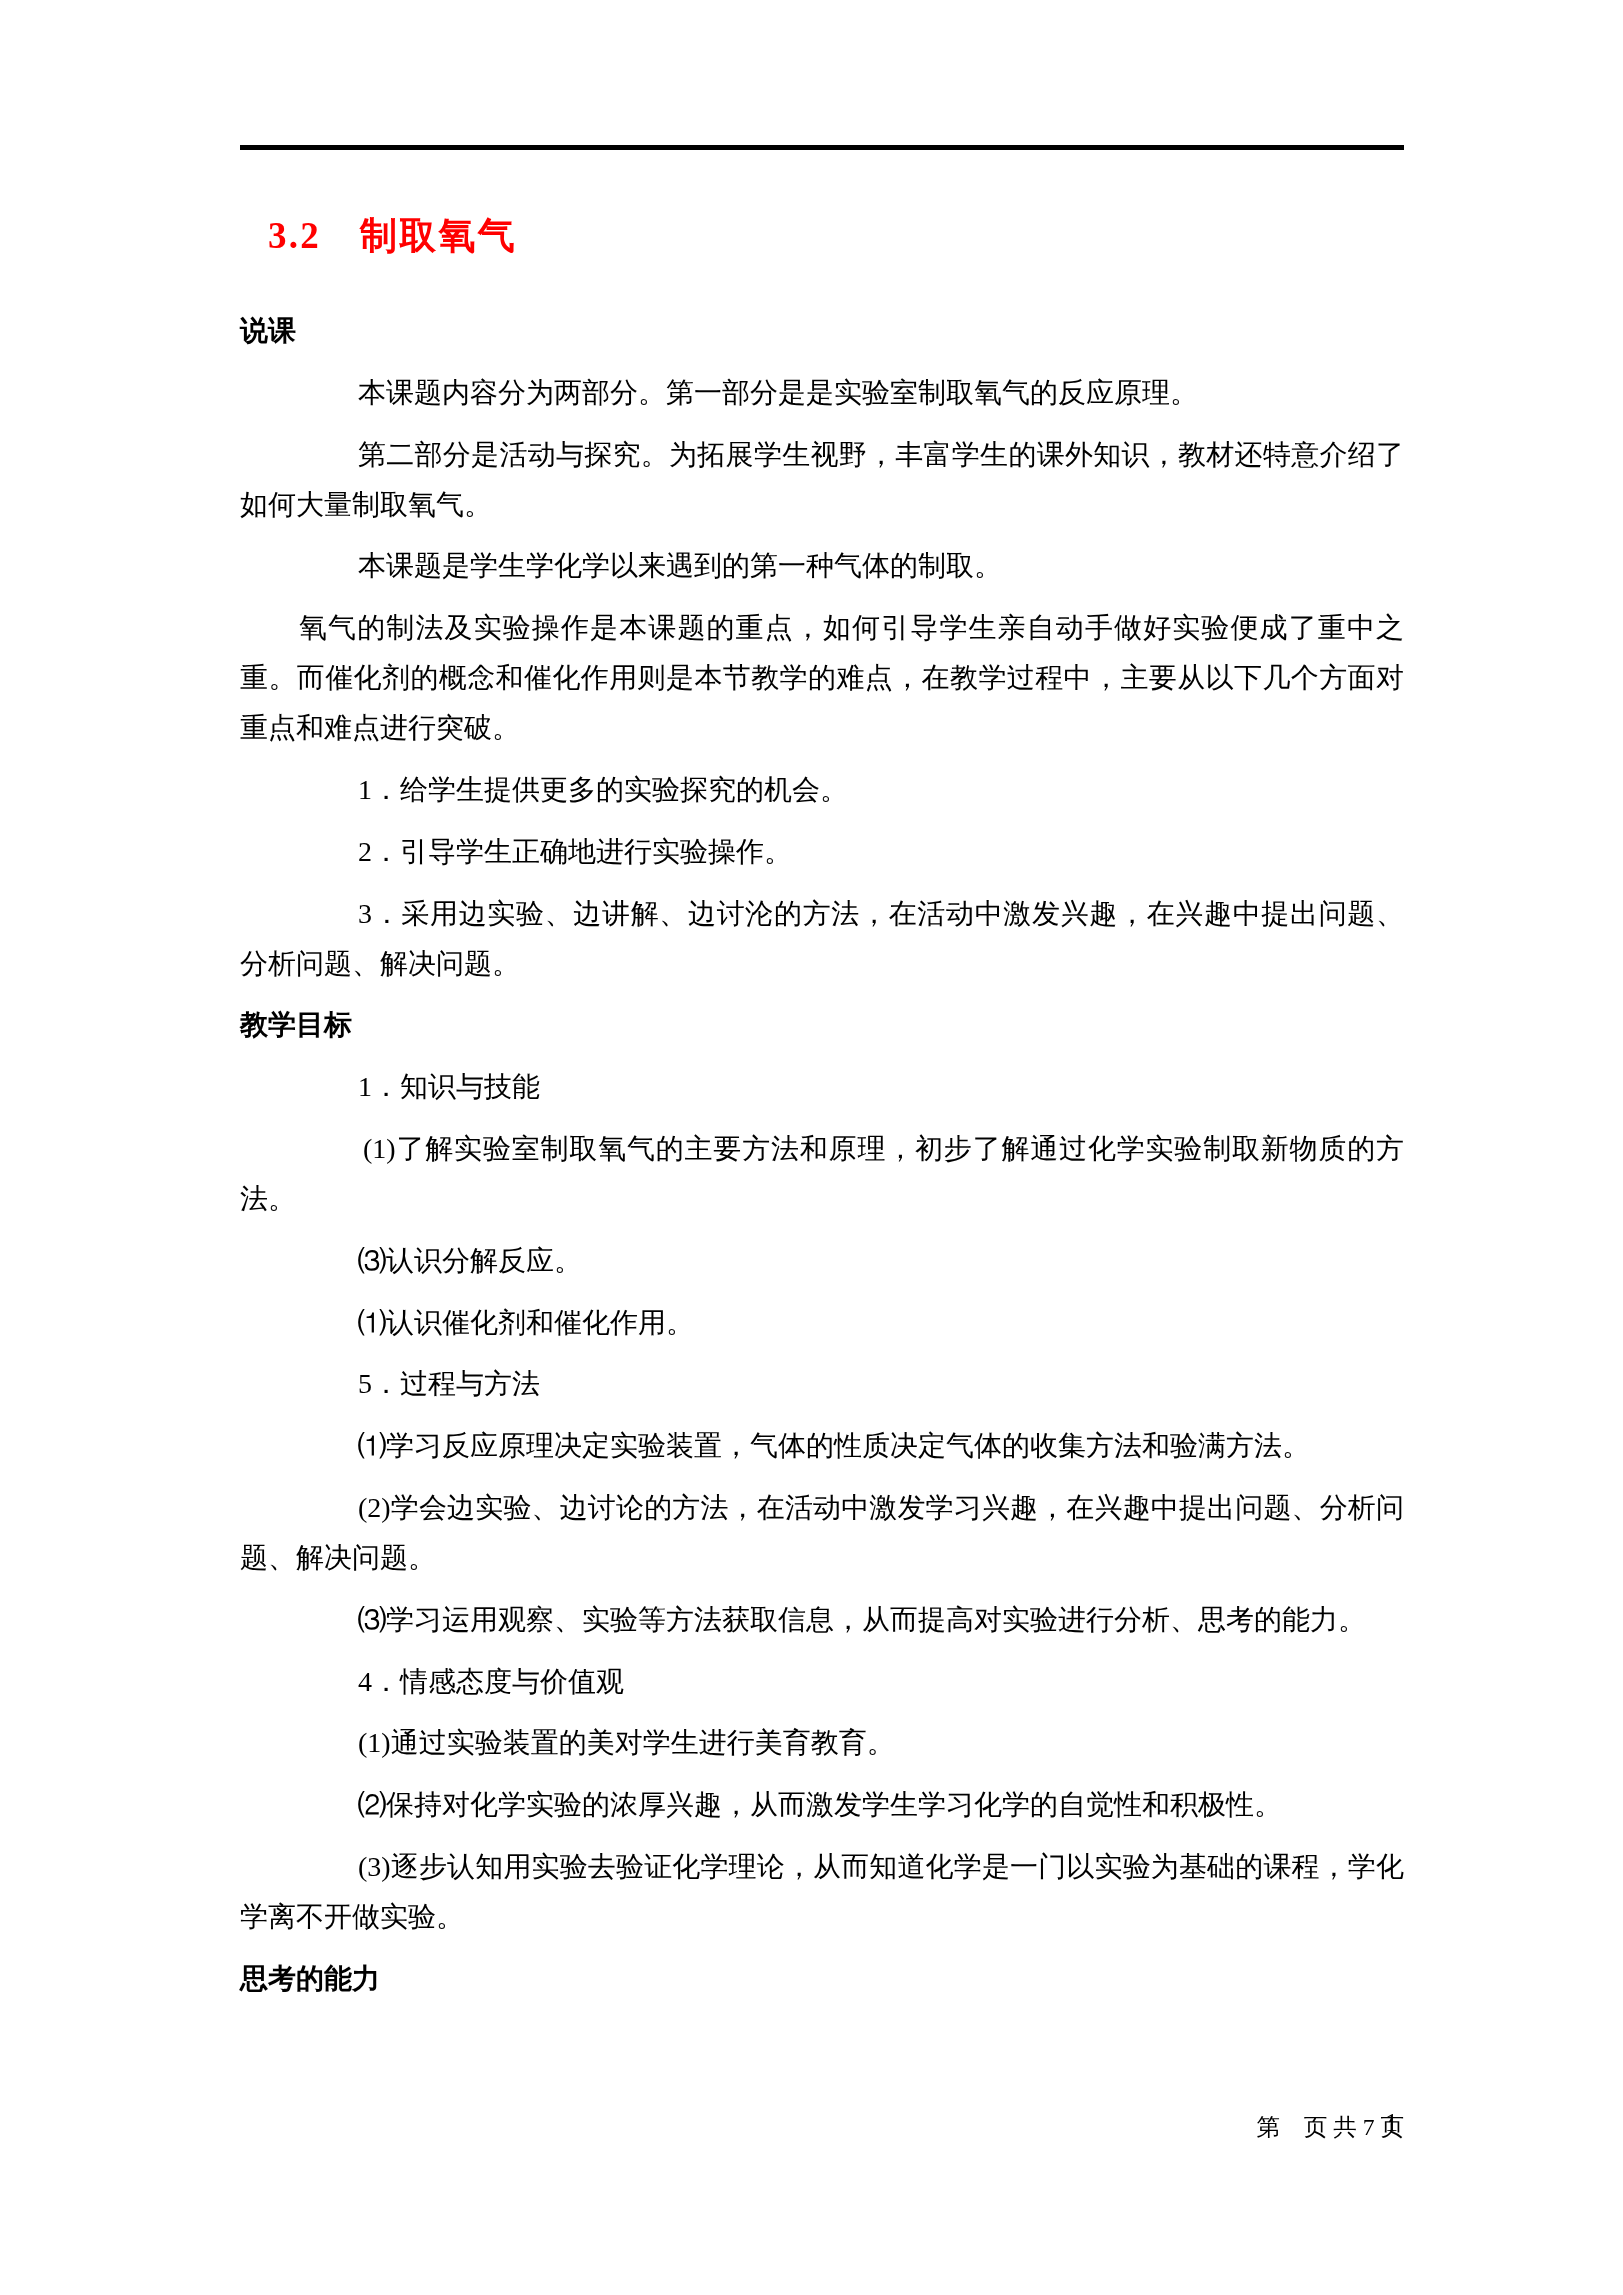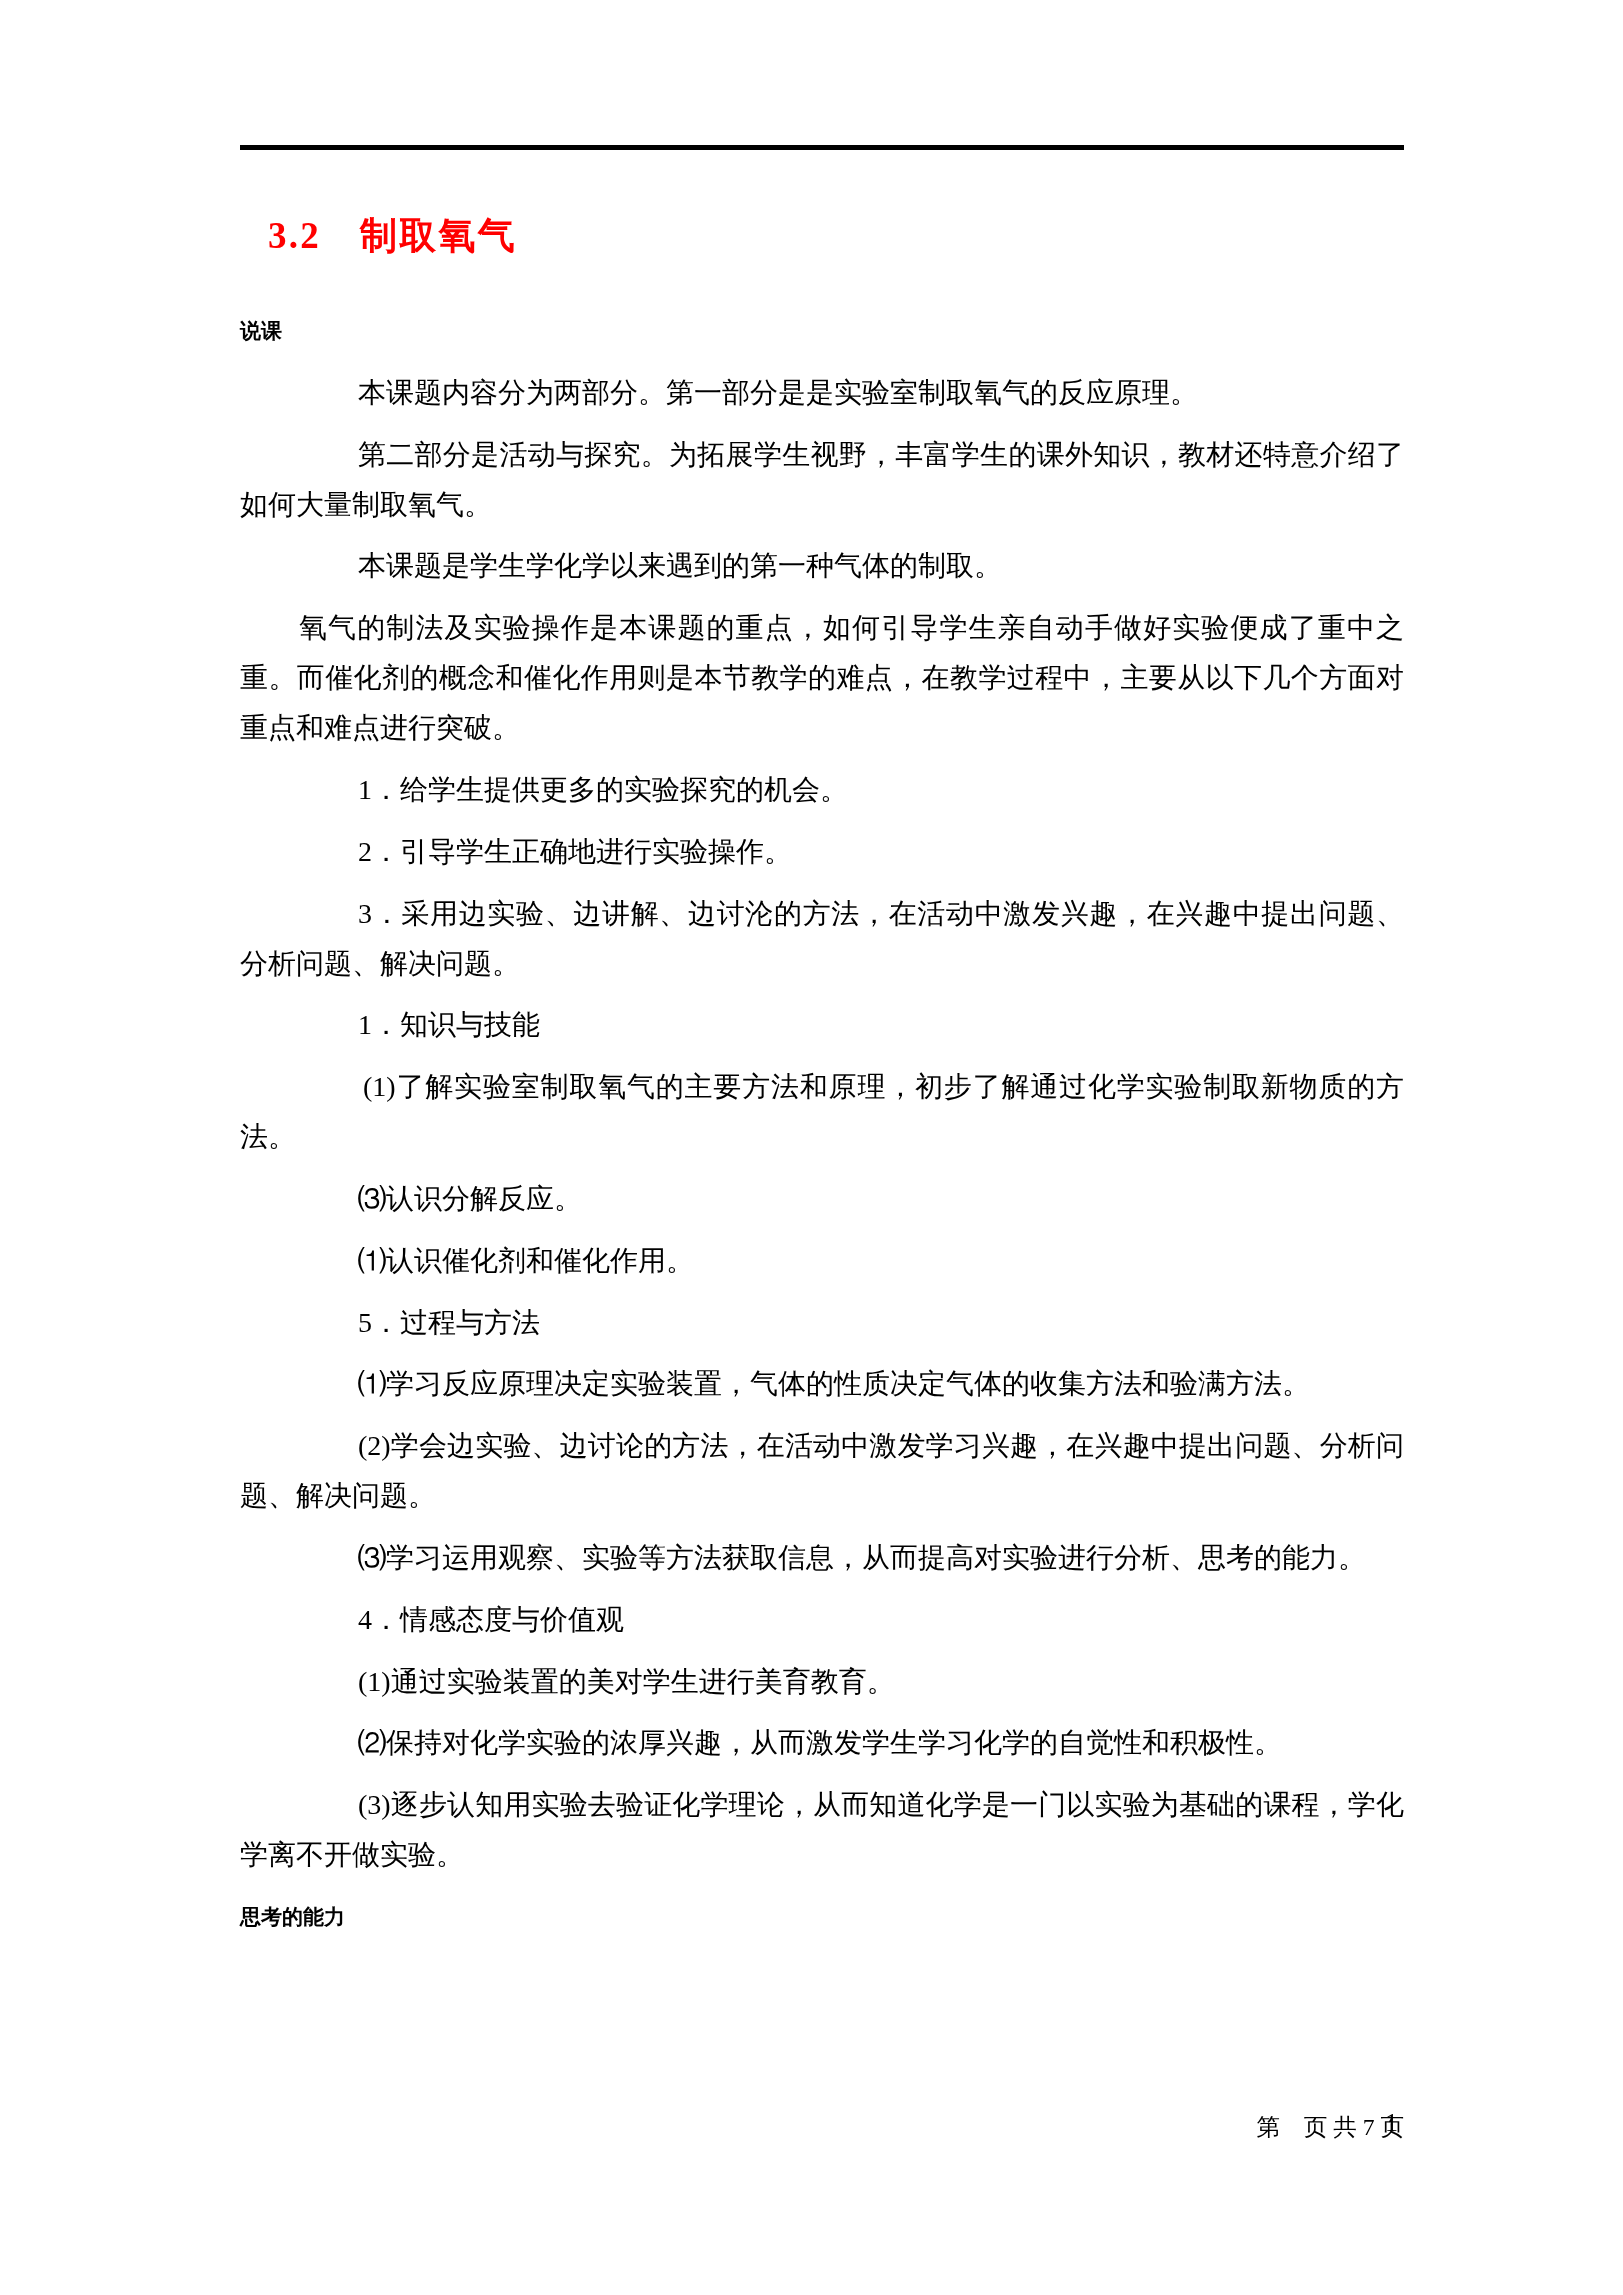--- a/index.html
+++ b/index.html
@@ -44,21 +44,21 @@
     width: 1164px;
     font-size: 28px;
     line-height: 50px;
     text-align: justify;
   }
   .content p {
     margin: 11.8px 0 0 0;
     padding: 0;
   }
   .content p:first-child { margin-top: 0; }
-  .h  { font-weight: bold; padding-left: 59px; font-size: 21px; }
+  .h  { font-weight: bold; padding-left: 59px; font-size: 28px; }
   .i1 { text-indent: 59px; }
   .i2 { text-indent: 118px; }
   .deep { margin-left: 119px; text-indent: 123px; }
   .footer-label {
     position: absolute;
     left: 240px;
     top: 2110px;
     width: 1164px;
     text-align: right;
     font-size: 23.6px;
@@ -82,20 +82,21 @@
 
   <div class="content">
     <p class="h">说课</p>
     <p class="i2">本课题内容分为两部分。第一部分是是实验室制取氧气的反应原理。</p>
     <p class="i2">第二部分是活动与探究。为拓展学生视野，丰富学生的课外知识，教材还特意介绍了如何大量制取氧气。</p>
     <p class="i2">本课题是学生学化学以来遇到的第一种气体的制取。</p>
     <p class="i1">氧气的制法及实验操作是本课题的重点，如何引导学生亲自动手做好实验便成了重中之重。而催化剂的概念和催化作用则是本节教学的难点，在教学过程中，主要从以下几个方面对重点和难点进行突破。</p>
     <p class="i2">1．给学生提供更多的实验探究的机会。</p>
     <p class="i2">2．引导学生正确地进行实验操作。</p>
     <p class="i2">3．采用边实验、边讲解、边讨沦的方法，在活动中激发兴趣，在兴趣中提出问题、分析问题、解决问题。</p>
+    <p class="h">教学目标</p>
     <p class="i2">1．知识与技能</p>
     <p class="deep">(1)了解实验室制取氧气的主要方法和原理，初步了解通过化学实验制取新物质的方法。</p>
     <p class="i2">⑶认识分解反应。</p>
     <p class="i2">⑴认识催化剂和催化作用。</p>
     <p class="i2">5．过程与方法</p>
     <p class="i2">⑴学习反应原理决定实验装置，气体的性质决定气体的收集方法和验满方法。</p>
     <p class="i2">(2)学会边实验、边讨论的方法，在活动中激发学习兴趣，在兴趣中提出问题、分析问题、解决问题。</p>
     <p class="i2">⑶学习运用观察、实验等方法获取信息，从而提高对实验进行分析、思考的能力。</p>
     <p class="i2">4．情感态度与价值观</p>
     <p class="i2">(1)通过实验装置的美对学生进行美育教育。</p>

